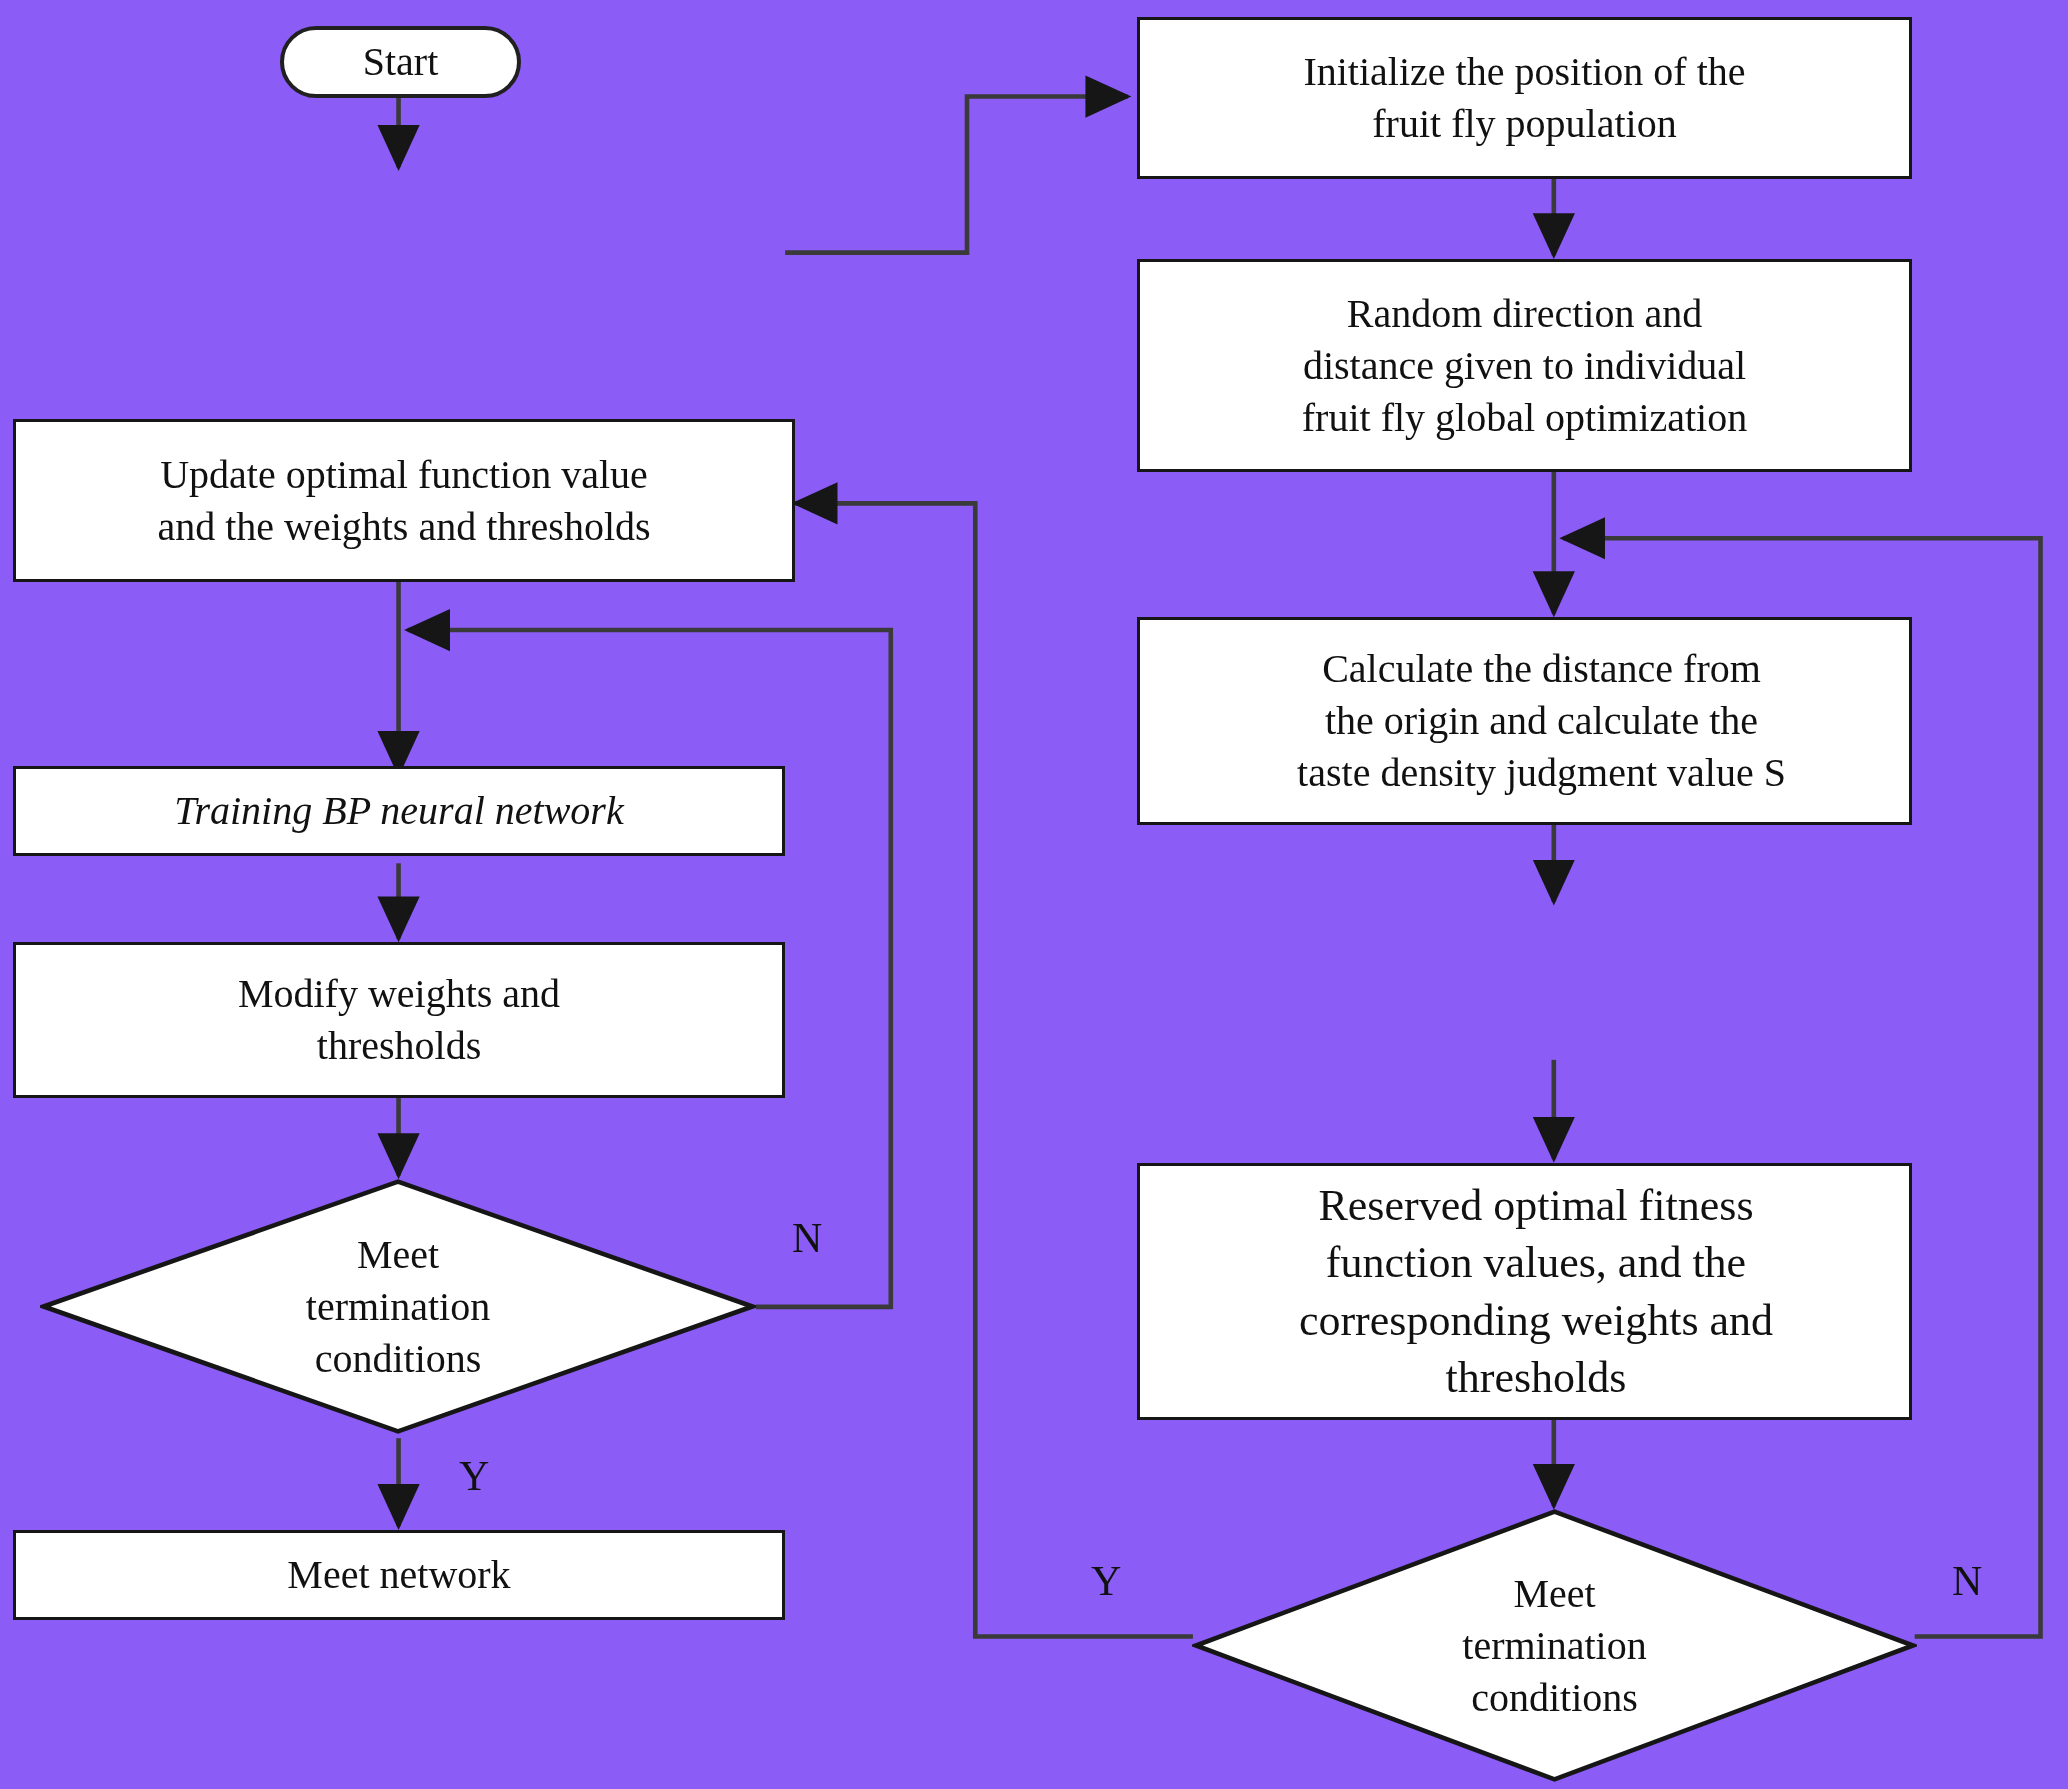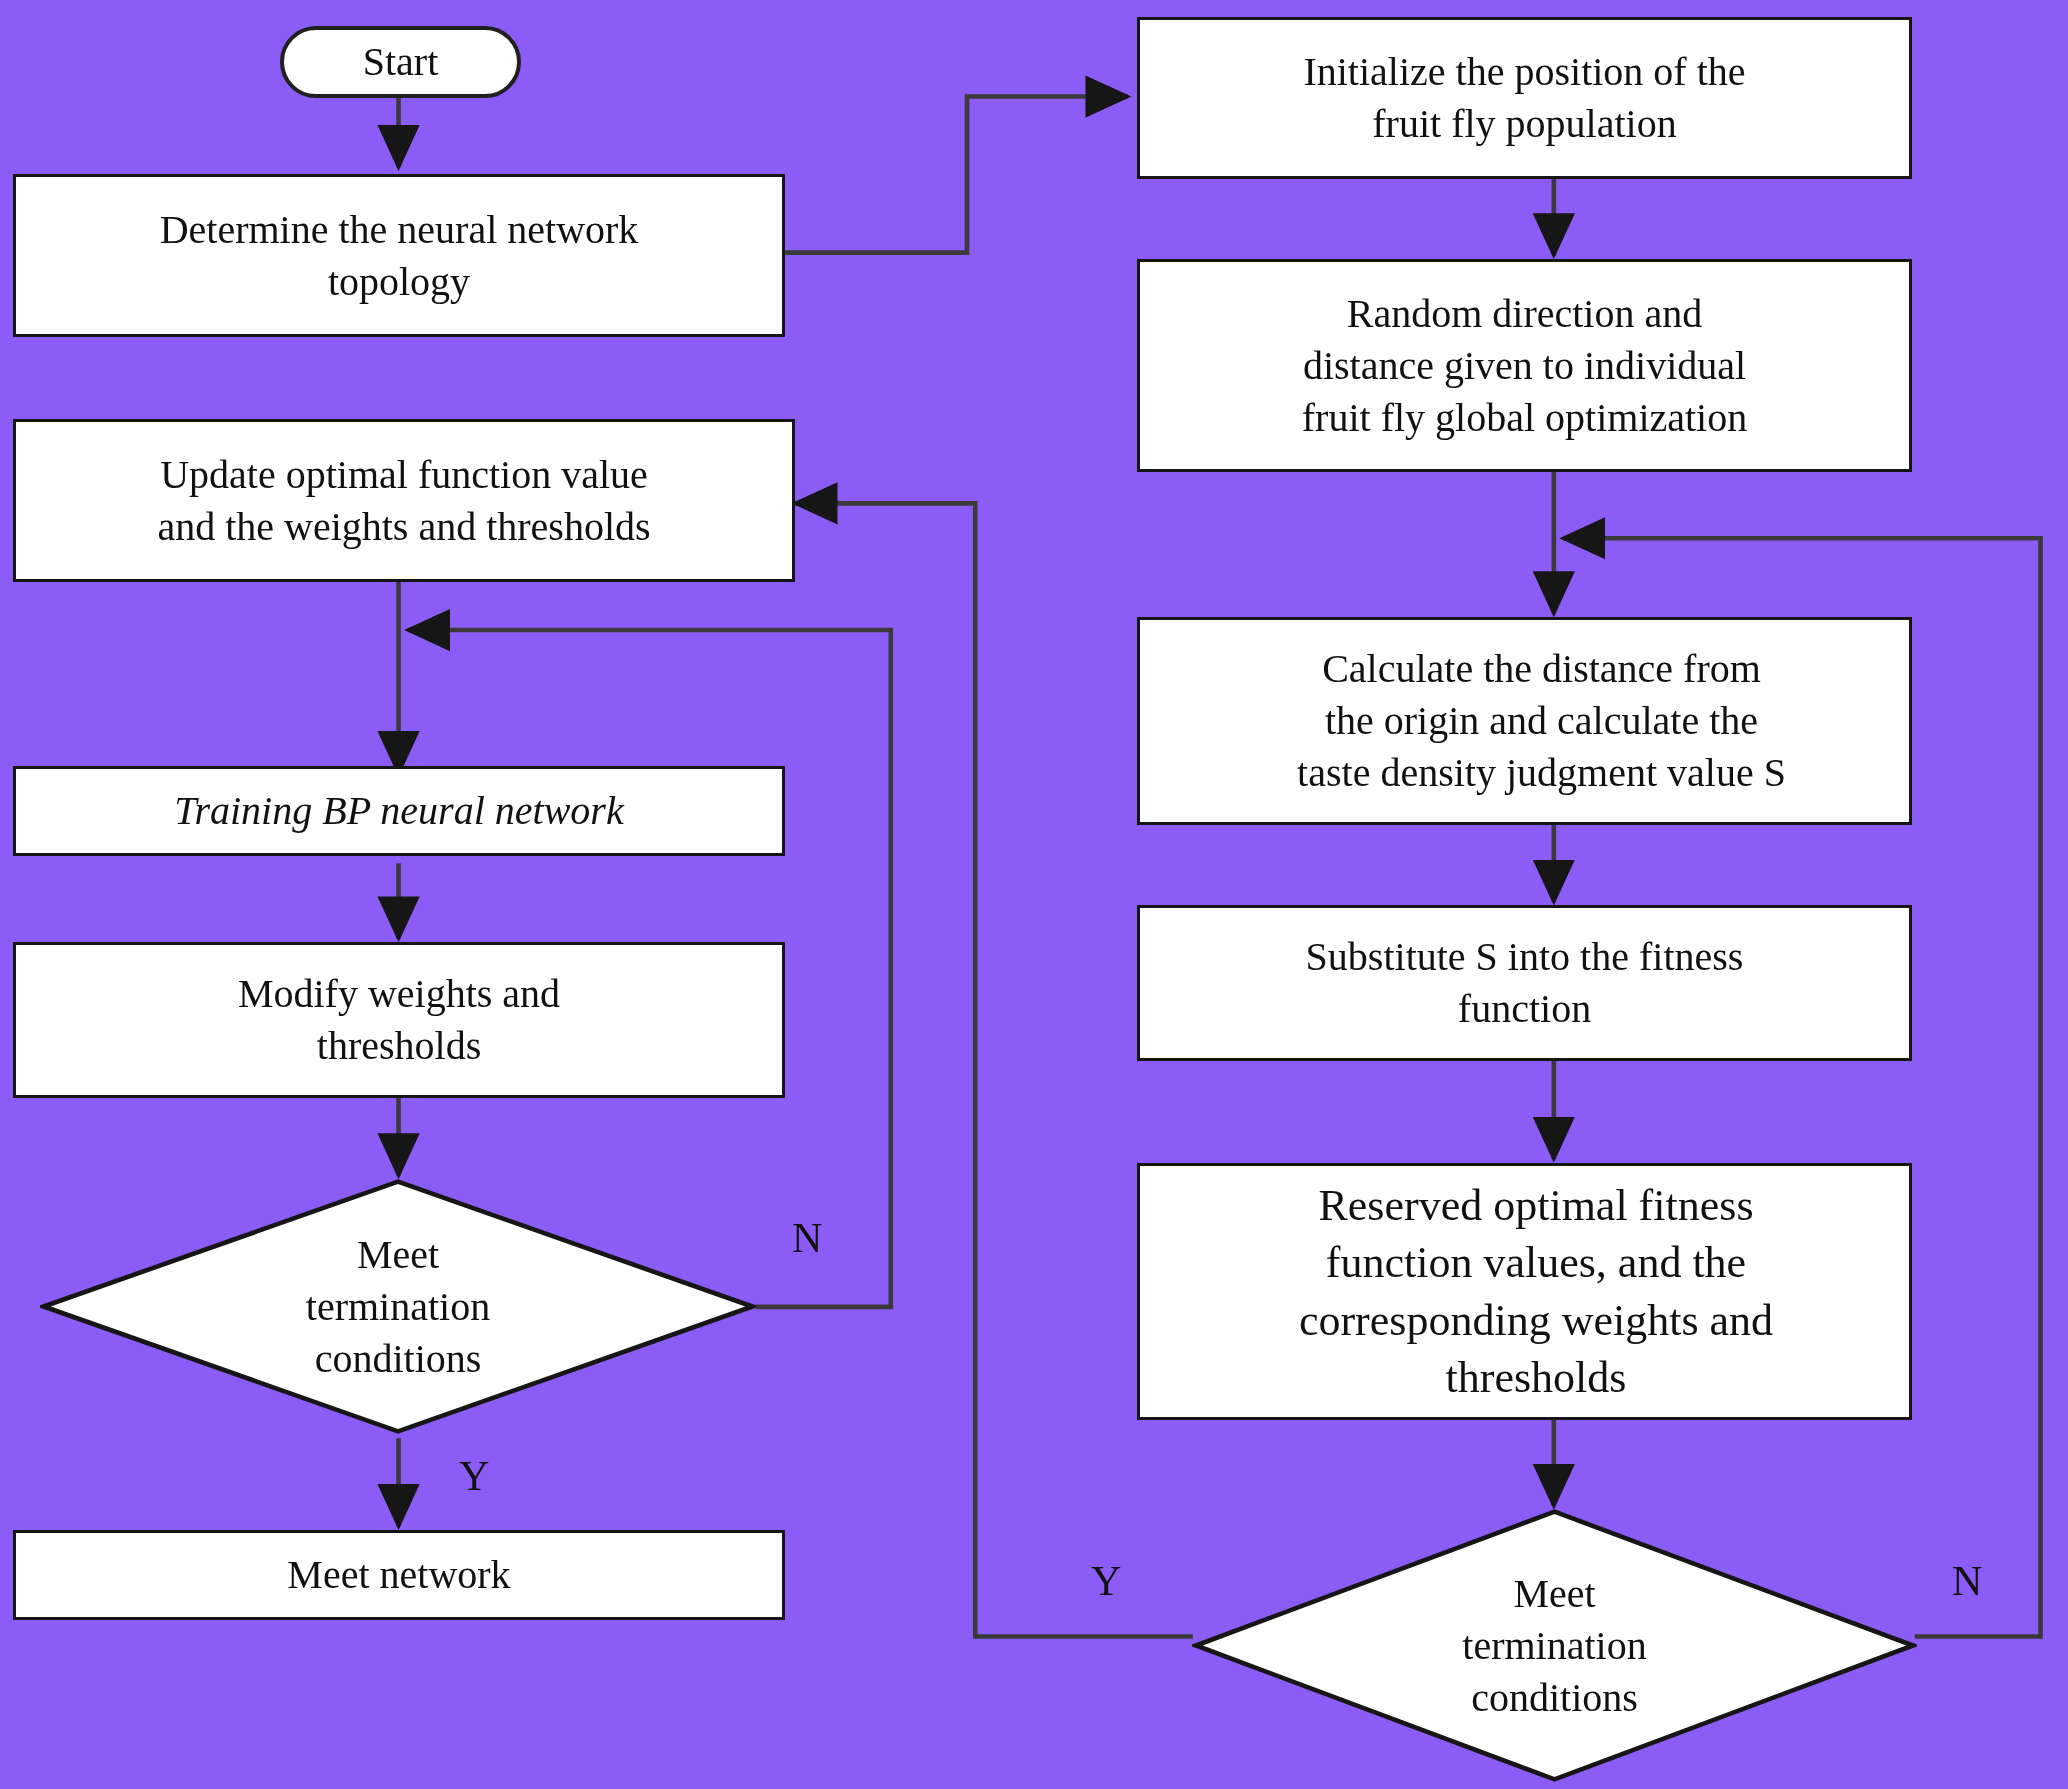--- a/index.html
+++ b/index.html
@@ -123,24 +123,20 @@
 
       <path d="M434,1566 L434,1662" marker-end="url(#ah)"></path>
 
     </g>
   </svg>
 
   <div class="node term" style="left:280px; top:26px; width:241px; height:72px; font-size:40px;">
     <span class="txt">Start</span>
   </div>
 
-  <div class="node proc" style="left:13px; top:174px; width:772px; height:163px; font-size:40px;">
-    <span class="txt">Determine the neural network
-topology</span>
-  </div>
 
   <div class="node proc" style="left:13px; top:419px; width:782px; height:163px; font-size:40px;">
     <span class="txt">Update optimal function value
 and the weights and thresholds</span>
   </div>
 
   <div class="node proc" style="left:13px; top:766px; width:772px; height:90px; font-size:40px;font-style:italic;">
     <span class="txt">Training BP neural network</span>
   </div>
 
@@ -172,24 +168,20 @@
 distance given to individual
 fruit fly global optimization</span>
   </div>
 
   <div class="node proc" style="left:1137px; top:617px; width:775px; height:208px; font-size:40px;padding-left:34px;">
     <span class="txt">Calculate the distance from
 the origin and calculate the
 taste density judgment value S</span>
   </div>
 
-  <div class="node proc" style="left:1137px; top:905px; width:775px; height:156px; font-size:40px;">
-    <span class="txt">Substitute S into the fitness
-function</span>
-  </div>
 
   <div class="node proc" style="left:1137px; top:1163px; width:775px; height:257px; font-size:44px;padding-left:23px;">
     <span class="txt">Reserved optimal fitness
 function values, and the
 corresponding weights and
 thresholds</span>
   </div>
 
   <div class="diamond-wrap" style="left:1192px; top:1508px; width:725px; height:275px;">
     <svg width="725" height="275" viewBox="0 0 790 300" xmlns="http://www.w3.org/2000/svg">

